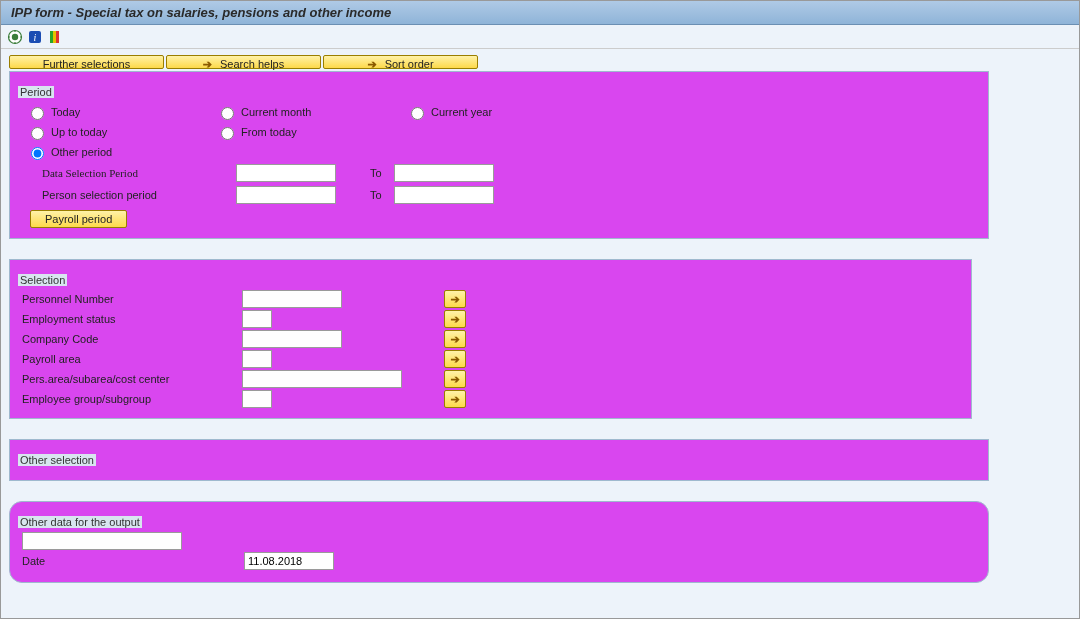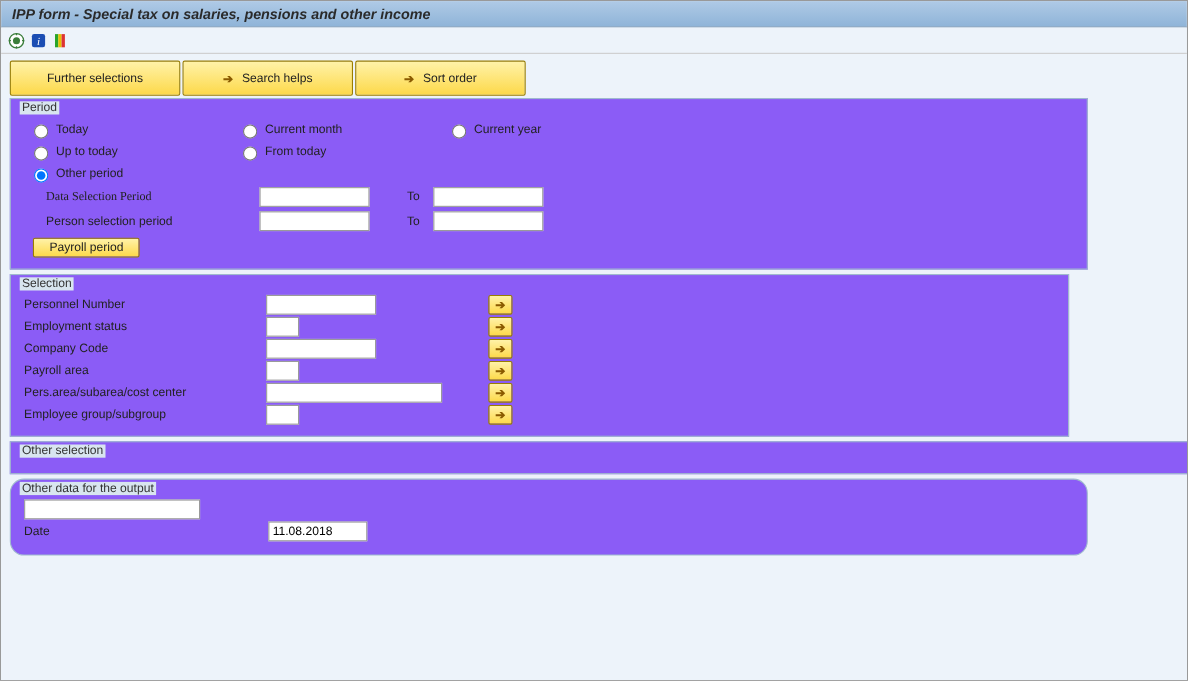--- a/index.html
+++ b/index.html
@@ -38,35 +38,35 @@
     background: #edf3fa;
     height: calc(100% - 18px - 24px);
     overflow: auto;
   }
   .button-row { display:flex; gap:2px; margin-bottom:2px;}
   .sap-btn {
     background: linear-gradient(#fff2a8, #fdd94a);
     border: 1px solid #9a7e00;
     border-radius: 2px;
     padding: 2px 8px;
-    height: 32px;
+    height: 14px;
     display:flex;
-    align-items:center;
+    align-items:flex-start;
     justify-content:center;
     cursor: pointer;
     font-size: 11px;
     min-width: 60px;
   }
   .sap-btn.wide { width: 155px; }
   .sap-btn .arrow { color:#8a5a00; margin-right:8px; font-weight:bold;}
   .panel {
     border: 1px solid #9fb9ce;
-    background: #8b5cf6;
-    margin-bottom: 4px;
-    padding: 2px 8px 10px 8px;
+    background: #d946ef;
+    margin-bottom: 20px;
+    padding: 14px 8px 10px 8px;
     position: relative;
   }
   .panel-title {
     font-size: 11px;
     color: #333;
     background: #d8e5ef;
     padding: 0 2px;
     margin-bottom: 4px;
     display:inline-block;
   }
@@ -247,21 +247,21 @@
         <div class="cell-label">Employee group/subgroup</div>
         <div class="cell-input">
           <input class="sap-input w30" style="">
         </div>
         <div class="multi-btn">
           <span>➔</span>
         </div>
       </div>
   </div>
 
-  <div class="panel" style="width:1072px;">
+  <div class="panel" style="width:980px;">
     <div class="panel-title">Other selection</div>
   </div>
 
   <div class="panel" style="width:980px;border-radius:13px;">
     <div class="panel-title">Other data for the output</div>
     <div class="field-row" style="margin-left:4px;">
       <input class="sap-input w160" value="" style="">
     </div>
     <div class="field-row" style="margin-left:4px;">
       <span class="field-label" style="width:216px;">Date</span>

